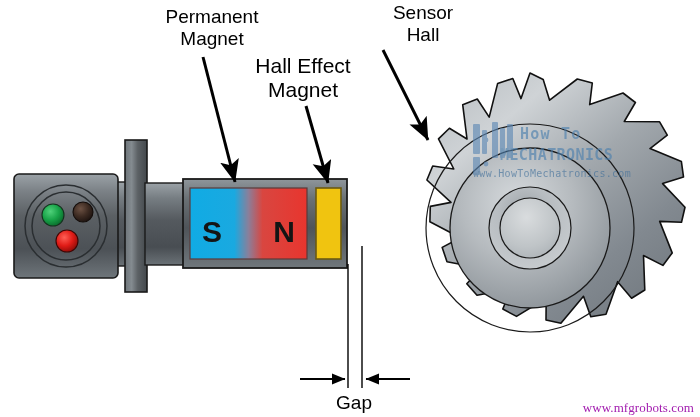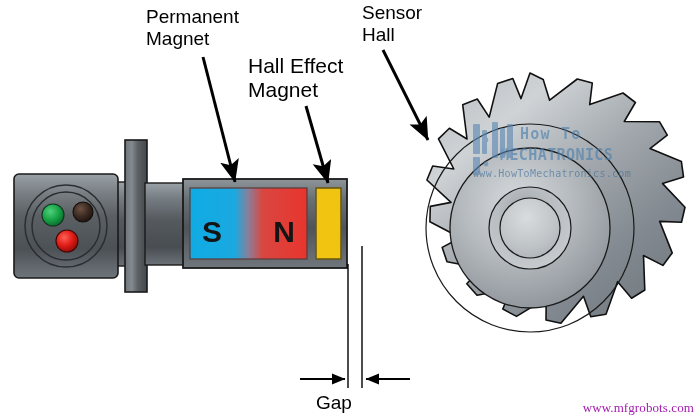--- a/index.html
+++ b/index.html
@@ -20,20 +20,21 @@
     top: 0;
     width: 700px;
     height: 417px;
   }
   .lbl {
     position: absolute;
     font-family: "Liberation Sans", sans-serif;
     color: #000000;
     white-space: nowrap;
     line-height: 1.16;
+    text-align: center;
   }
   #label-permanent-magnet {
     left: 146px;
     top: 6px;
     width: 132px;
     font-size: 19px;
   }
   #label-hall-effect-sensor {
     left: 248px;
     top: 54px;

